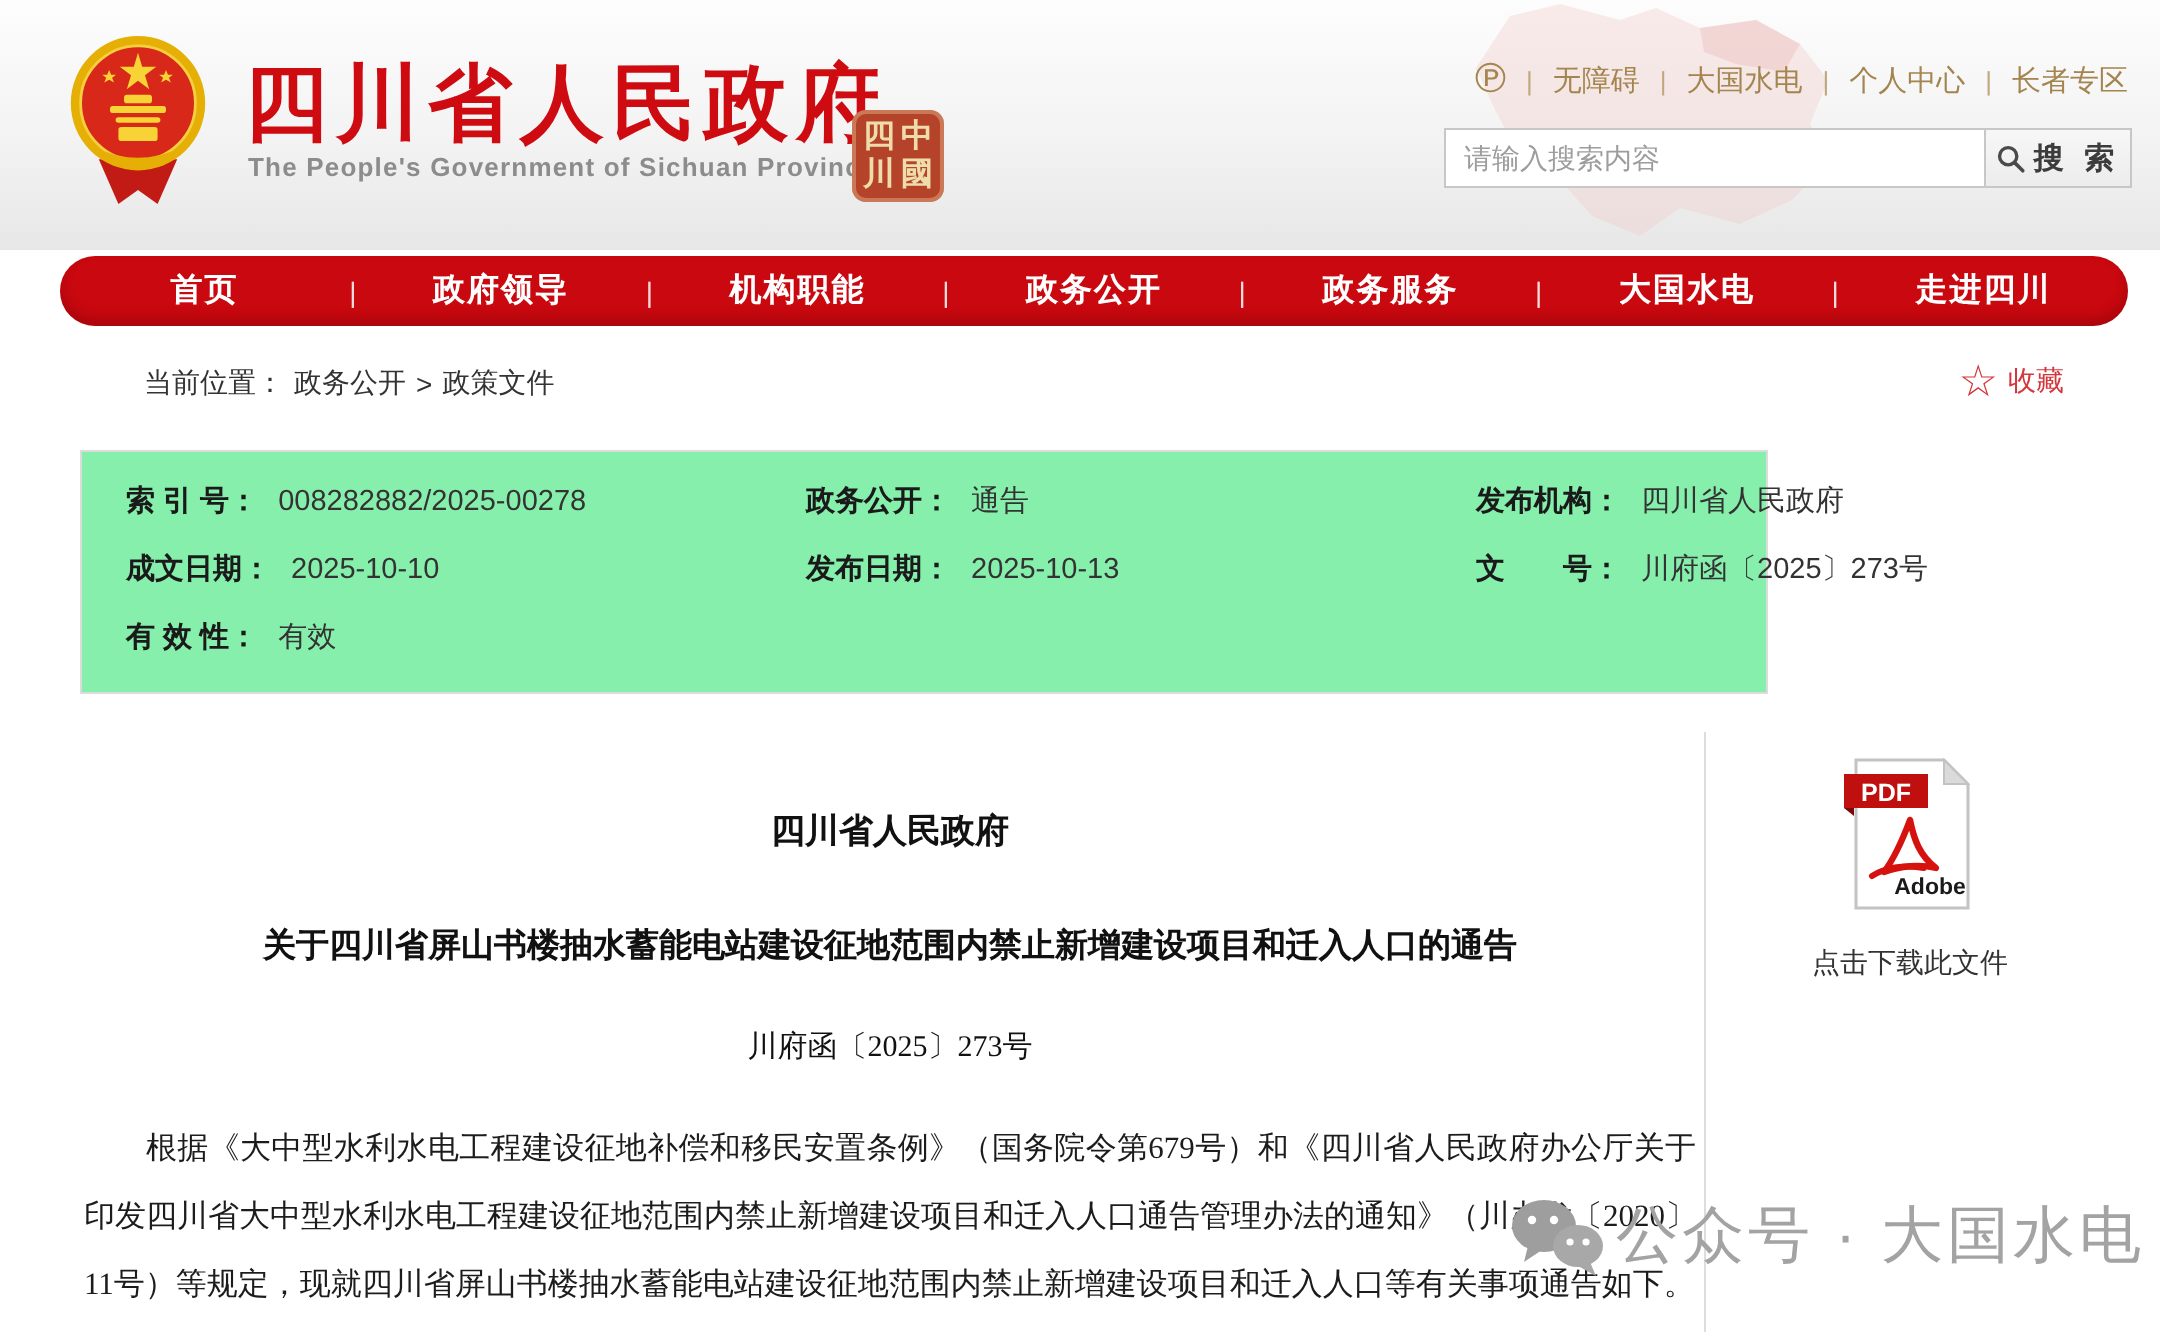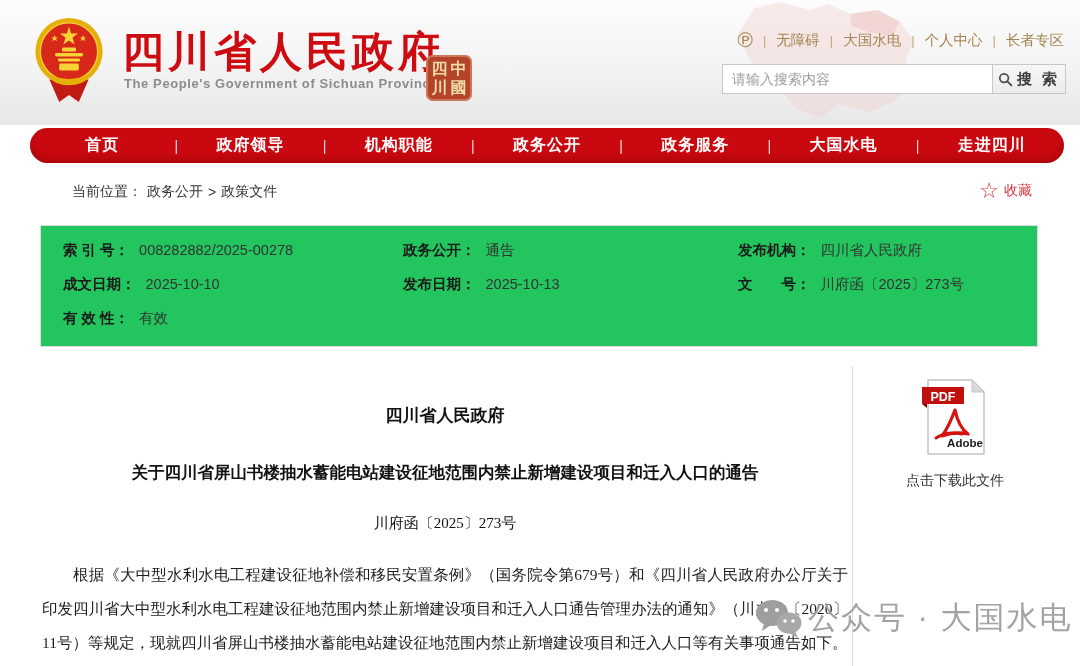--- a/index.html
+++ b/index.html
@@ -64,22 +64,22 @@
   
   .crumb-row { position:absolute; left:40px; top:183px; font-size:14px; color:#333; display:flex; gap:5px; align-items:center;margin-left:32px; }
   .crumb-row a { color:#333; text-decoration:none; cursor:pointer; }
   .favorite {
     position:absolute; right:48px; top:180px; display:flex; align-items:center; gap:5px;
     color:#d4363c; font-size:14px; cursor:pointer;
   }
   .favorite .star { font-size:22px; line-height:22px; }
   
   .meta-box {
-    position:absolute; left:40px; top:225px; width:998px; height:122px;
-    border:1px solid #dcdcdc; background:#22c55e;
+    position:absolute; left:40px; top:225px; width:844px; height:122px;
+    border:1px solid #dcdcdc; background:#86efac;
     display:grid; grid-template-columns:340px 335px 1fr; grid-auto-rows:34px;
     padding:15px 0 0 22px; font-size:14.5px;
   }
   .meta-cell { display:flex; gap:10px; align-items:baseline; white-space:nowrap; }
   .meta-cell .lbl { font-weight:bold; color:#1a1a1a; }
   .meta-cell .val { color:#333; }
   
   .doc { font-family:"Liberation Serif","DejaVu Serif",serif; color:#111; }
   .doc-org  { position:absolute; left:40px; top:404px; width:810px; text-align:center; font-size:17px; font-weight:bold; }
   .doc-title{ position:absolute; left:60px; top:462px; width:770px; text-align:center; font-size:16.5px; font-weight:bold; }

